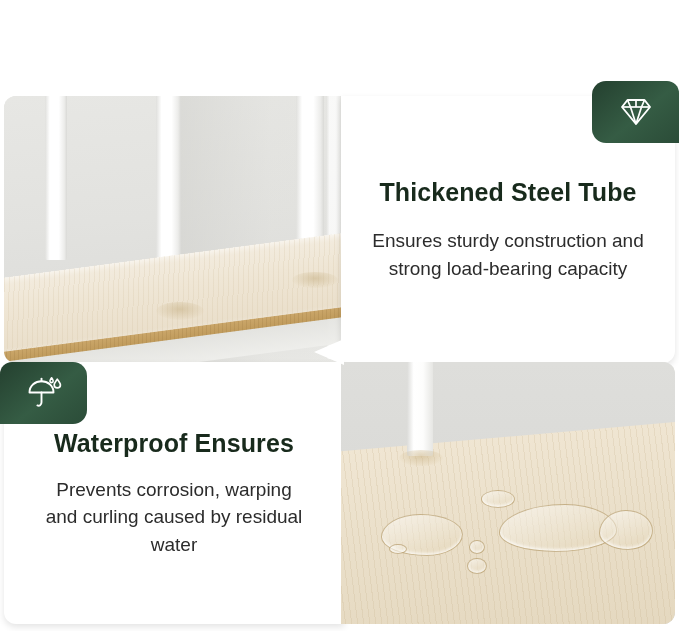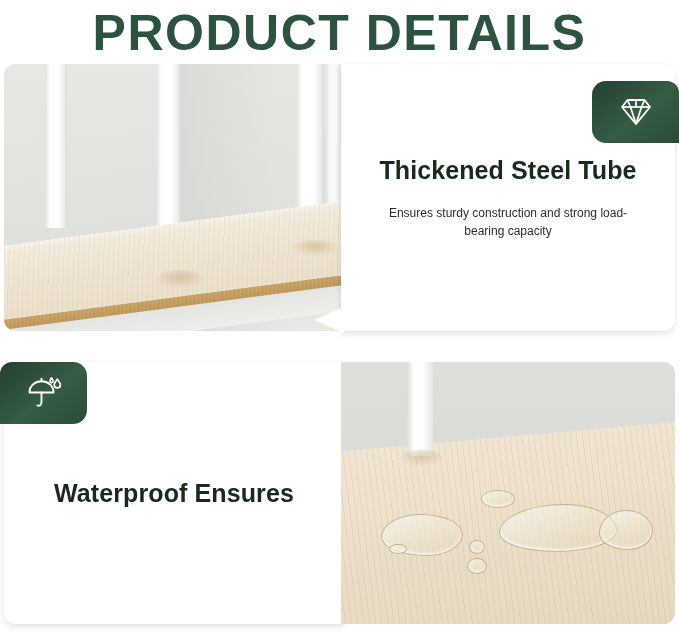--- a/index.html
+++ b/index.html
@@ -36,21 +36,21 @@
     color: #2e5240;
     white-space: nowrap;
     font-family: "Liberation Sans", sans-serif;
   }
 
   
   .panel {
     position: absolute;
     overflow: visible;
   }
-  .panel-top    { left: 4px;  top: 64px;  width: 671px; height: 267px; padding-left: 25px; }
+  .panel-top    { left: 4px;  top: 96px;  width: 671px; height: 267px; padding-left: 25px; }
   .panel-bottom { left: 4px;  top: 362px; width: 671px; height: 262px; }
 
   
   .photo {
     position: absolute;
     overflow: hidden;
     background: #e3e3e0;
   }
   .photo-shelf {
     left: 0; top: 0;
@@ -90,21 +90,21 @@
     font-size: 25px;
     font-weight: 600;
     color: #182a1c;
     letter-spacing: 0.1px;
     text-align: center;
     line-height: 1.2;
     white-space: nowrap;
   }
   .feature-desc {
     margin-top: 20px;
-    font-size: 12px;
+    font-size: 19px;
     font-weight: 400;
     color: #2c2c2c;
     text-align: center;
     line-height: 1.45;
     max-width: 275px;
   }
   .card-bottom .feature-heading { font-size: 25px; }
   .card-bottom .feature-desc { margin-top: 18px; max-width: 265px; }
 
   
@@ -251,21 +251,20 @@
   .drop-d { left: 128px; top: 178px; width: 16px;  height: 14px; border-radius: 50%; }
   .drop-e { left: 126px; top: 196px; width: 20px;  height: 16px; border-radius: 50%; }
   .drop-f { left: 48px;  top: 182px; width: 18px;  height: 10px; border-radius: 50%; }
   .drop-g { left: 258px; top: 148px; width: 54px;  height: 40px; border-radius: 50% 50% 46% 54% / 58% 52% 48% 42%; }
 </style>
 </head>
 <body>
 
 <div id="page">
 
-  <div class="page-title">PRODUCT DETAILS</div>
 
   <div class="panel panel-top">
 
     <div class="photo photo-shelf">
       <div class="wall"></div>
       <div class="wall-shade"></div>
 
       <div class="tube tube-1"></div>
       <div class="tube tube-2"></div>
       <div class="tube tube-4"></div>
@@ -297,20 +296,21 @@
       <path d="M8.5 3 L11.5 10 L17 27" stroke="#ffffff" stroke-width="1.7" stroke-linejoin="round" fill="none"></path>
       <path d="M25.5 3 L22.5 10 L17 27" stroke="#ffffff" stroke-width="1.7" stroke-linejoin="round" fill="none"></path>
       <path d="M17 3 V10" stroke="#ffffff" stroke-width="1.7"></path>
     </svg>
   </div>
 
   <div class="panel panel-bottom">
 
     <div class="textcard card-bottom">
       <div class="feature-heading">Waterproof Ensures</div>
+      <div class="feature-desc">Prevents corrosion, warping and curling caused by residual water</div>
     </div>
 
     <div class="photo photo-water">
       <div class="water-wall"></div>
 
       <div class="board">
         <div class="board-grain"></div>
       </div>
 
       <div class="water-tube"></div>

